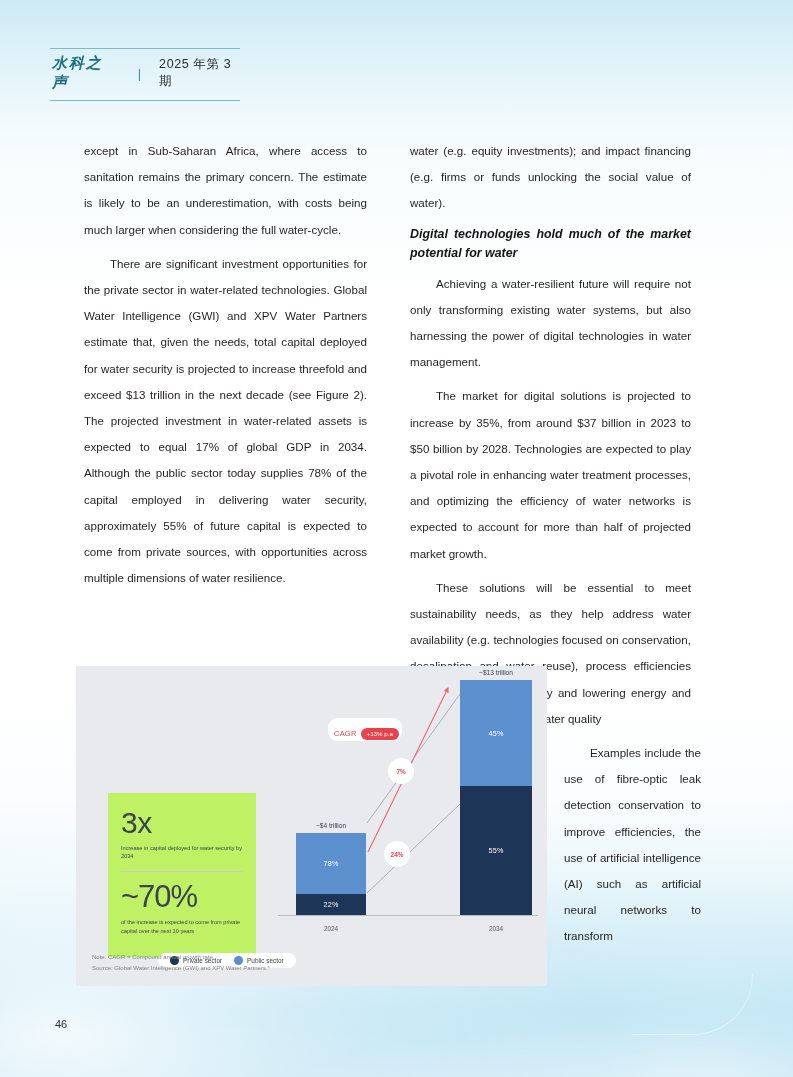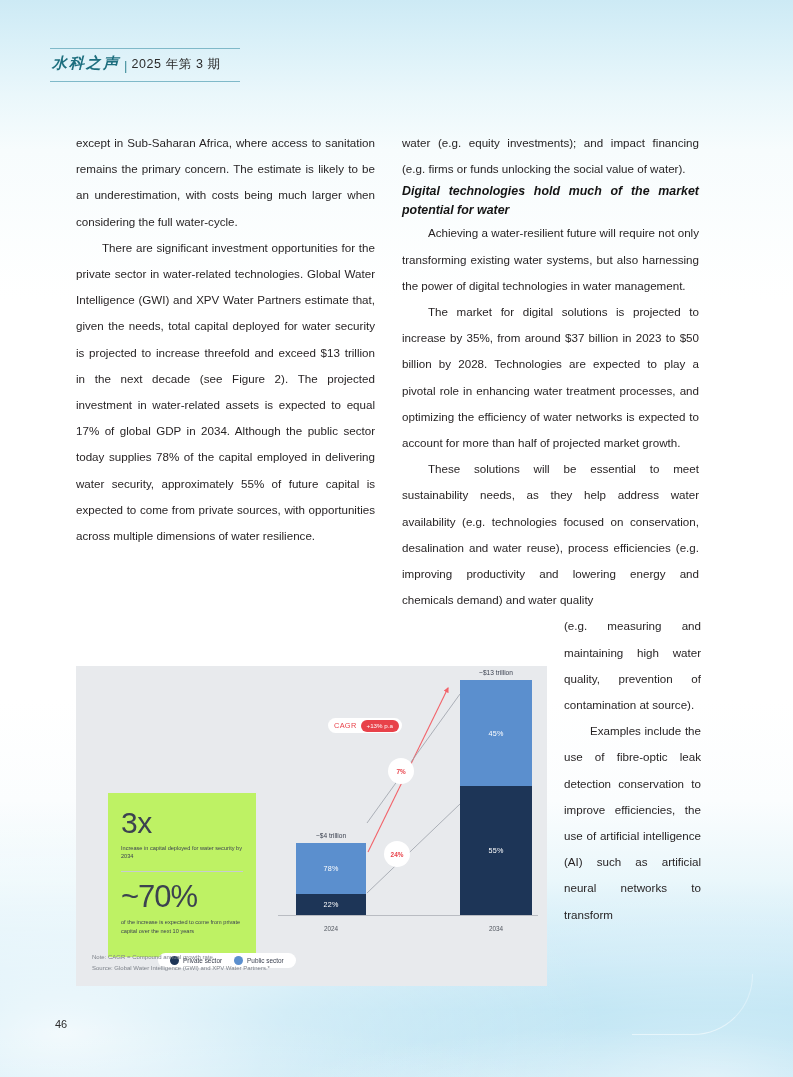--- a/index.html
+++ b/index.html
@@ -38,40 +38,40 @@
     opacity:.7; pointer-events:none;
   }
 
   
   .runhead {
     position:absolute; left:50px; top:48px; width:200px;
   }
   .runhead-rule { height:1px; background:#7fb9c9; width:190px; }
   .runhead-rule.bottom { margin-top:4px; }
   .runhead-inner {
-    display:flex; align-items:flex-end; gap:4px;
+    display:flex; align-items:center; gap:18px;
     padding:5px 2px 4px 2px;
   }
   .runhead-cn {
     font-family:"Liberation Serif", serif;
     font-size:15px; font-weight:700; color:#1c6e7e;
     letter-spacing:2px; font-style:italic;
   }
   .runhead-sep { color:#3b8a99; font-size:13px; }
   .runhead-issue { font-size:12.5px; color:#2b2b2b; letter-spacing:.6px; }
 
   
   .col {
     position:absolute; top:130px; width:299px;
     font-size:11.6px; line-height:26.2px; color:#231f20;
     text-align:justify; text-justify:inter-word;
   }
   .col.left  { left:76px; }
   .col.right { left:402px; width:297px; }
-  .col p { margin:0; }
+  .col p { margin:8px; }
   .col p.ind { text-indent:26px; }
   .subhead {
     font-style:italic; font-weight:700; font-size:12.4px;
     line-height:19px; margin:3px 0 6px 0; color:#141414;
     text-align:justify;
   }
   
   .col.right .narrow { width:137px; margin-left:162px; }
 
   
@@ -135,21 +135,21 @@
 
   
   .conn { position:absolute; inset:0; pointer-events:none; }
   .bubble {
     position:absolute; width:26px; height:26px; border-radius:50%;
     background:#ffffff; display:flex; align-items:center; justify-content:center;
     font-size:6.4px; color:#e8424a; font-weight:700;
   }
   .cagr-pill {
     position:absolute; left:52px; top:42px;
-    height:15px; padding:0 3px 0 6px;
+    height:15px; padding:8px 3px 0 6px;
     background:#ffffff; border-radius:9px;
     display:flex; align-items:center; gap:4px;
   }
   .cagr-label { font-size:7.4px; color:#e8424a; letter-spacing:.3px; }
   .cagr-value {
     background:#e8424a; color:#ffffff; font-size:6.2px;
     border-radius:8px; padding:2.5px 6px; white-space:nowrap;
   }
 
   
@@ -196,21 +196,20 @@
   <p>except in Sub-Saharan Africa, where access to sanitation remains the primary concern. The estimate is likely to be an underestimation, with costs being much larger when considering the full water-cycle.</p>
   <p class="ind">There are significant investment opportunities for the private sector in water-related technologies. Global Water Intelligence (GWI) and XPV Water Partners estimate that, given the needs, total capital deployed for water security is projected to increase threefold and exceed $13 trillion in the next decade (see Figure 2). The projected investment in water-related assets is expected to equal 17% of global GDP in 2034. Although the public sector today supplies 78% of the capital employed in delivering water security, approximately 55% of future capital is expected to come from private sources, with opportunities across multiple dimensions of water resilience.</p>
 </div>
 
 <div class="col right">
   <p>water (e.g. equity investments); and impact financing (e.g. firms or funds unlocking the social value of water).</p>
   <p class="subhead">Digital technologies hold much of the market potential for water</p>
   <p class="ind">Achieving a water-resilient future will require not only transforming existing water systems, but also harnessing the power of digital technologies in water management.</p>
   <p class="ind">The market for digital solutions is projected to increase by 35%, from around $37 billion in 2023 to $50 billion by 2028. Technologies are expected to play a pivotal role in enhancing water treatment processes, and optimizing the efficiency of water networks is expected to account for more than half of projected market growth.</p>
   <p class="ind">These solutions will be essential to meet sustainability needs, as they help address water availability (e.g. technologies focused on conservation, desalination and water reuse), process efficiencies (e.g. improving productivity and lowering energy and chemicals demand) and water quality</p>
-  <p class="narrow">(e.g. measuring and maintaining high water quality, prevention of contamination at source).</p>
   <p class="narrow ind">Examples include the use of fibre-optic leak detection conservation to improve efficiencies, the use of artificial intelligence (AI) such as artificial neural networks to transform</p>
 </div>
 
 <div class="figure">
   <div class="fig-body">
 
     <div class="kpi-card">
       <div class="kpi-big">3x</div>
       <div class="kpi-sub">Increase in capital deployed for water security by 2034</div>
       <div class="kpi-rule"></div>
@@ -237,21 +236,21 @@
       <div class="cagr-pill">
         <span class="cagr-label">CAGR</span>
         <span class="cagr-value">+13% p.a</span>
       </div>
 
       <div class="bubble" style="left:112px; top:82px;">7%</div>
       <div class="bubble" style="left:108px; top:165px;">24%</div>
 
       <div class="bar y2024">
         <div class="bar-total">~$4 trillion</div>
-        <div class="seg public" style="height:51px;">78%</div>
+        <div class="seg public" style="height:61px;">78%</div>
         <div class="seg private" style="height:21px;">22%</div>
       </div>
 
       <div class="bar y2034">
         <div class="bar-total">~$13 trillion</div>
         <div class="seg public" style="height:106px;text-align:right;">45%</div>
         <div class="seg private" style="height:129px;">55%</div>
       </div>
 
       <div class="axis-line"></div>

